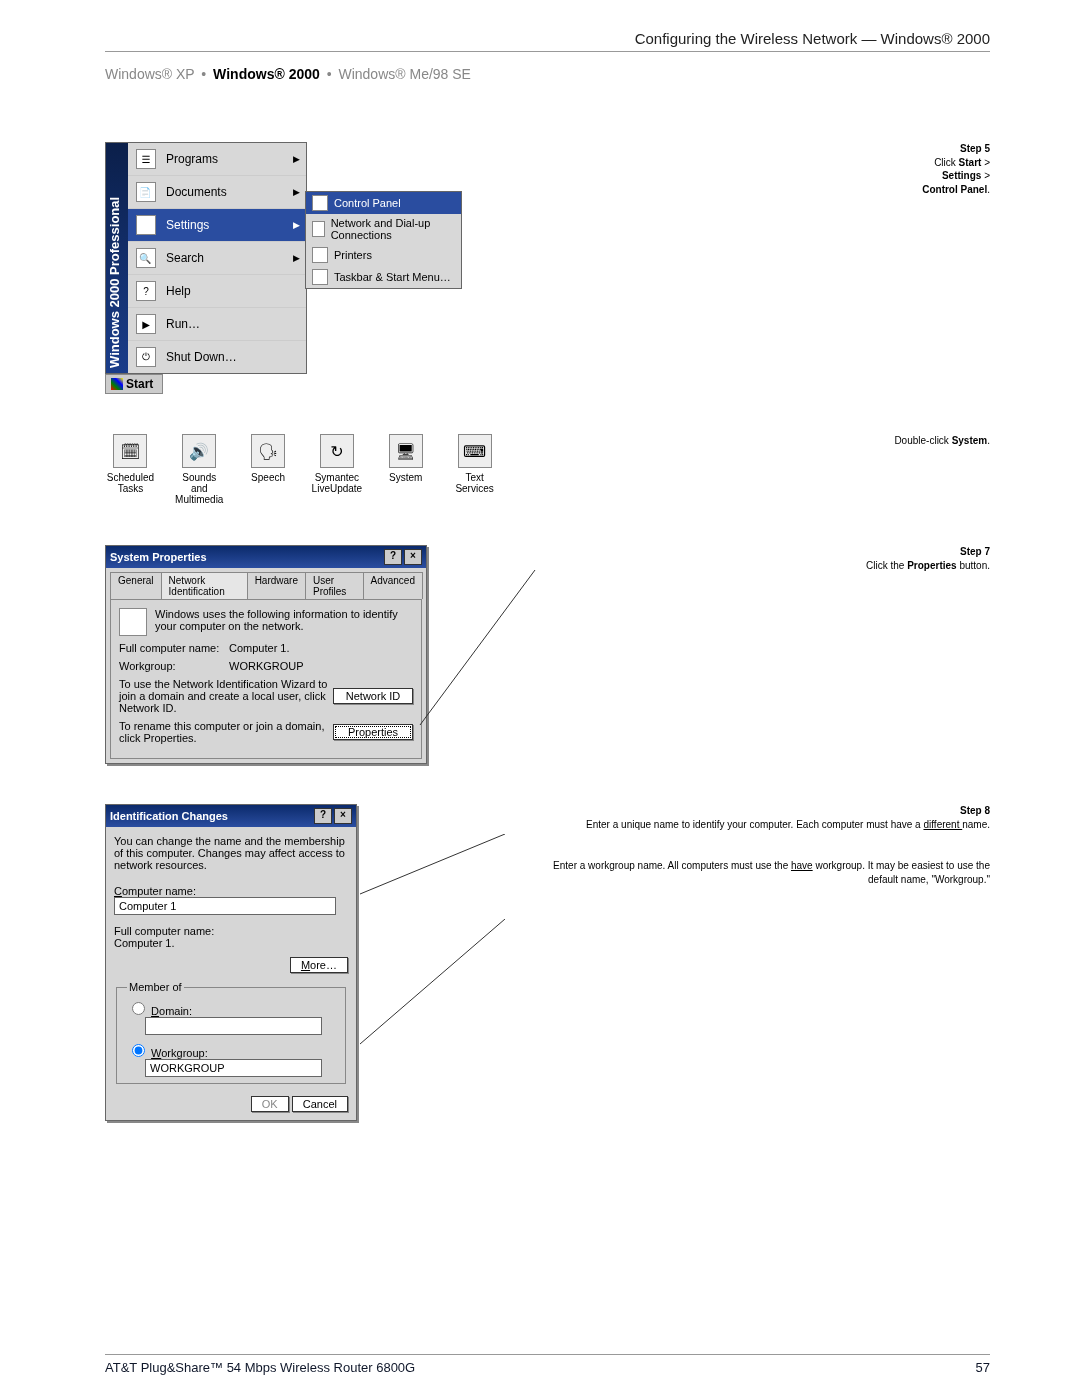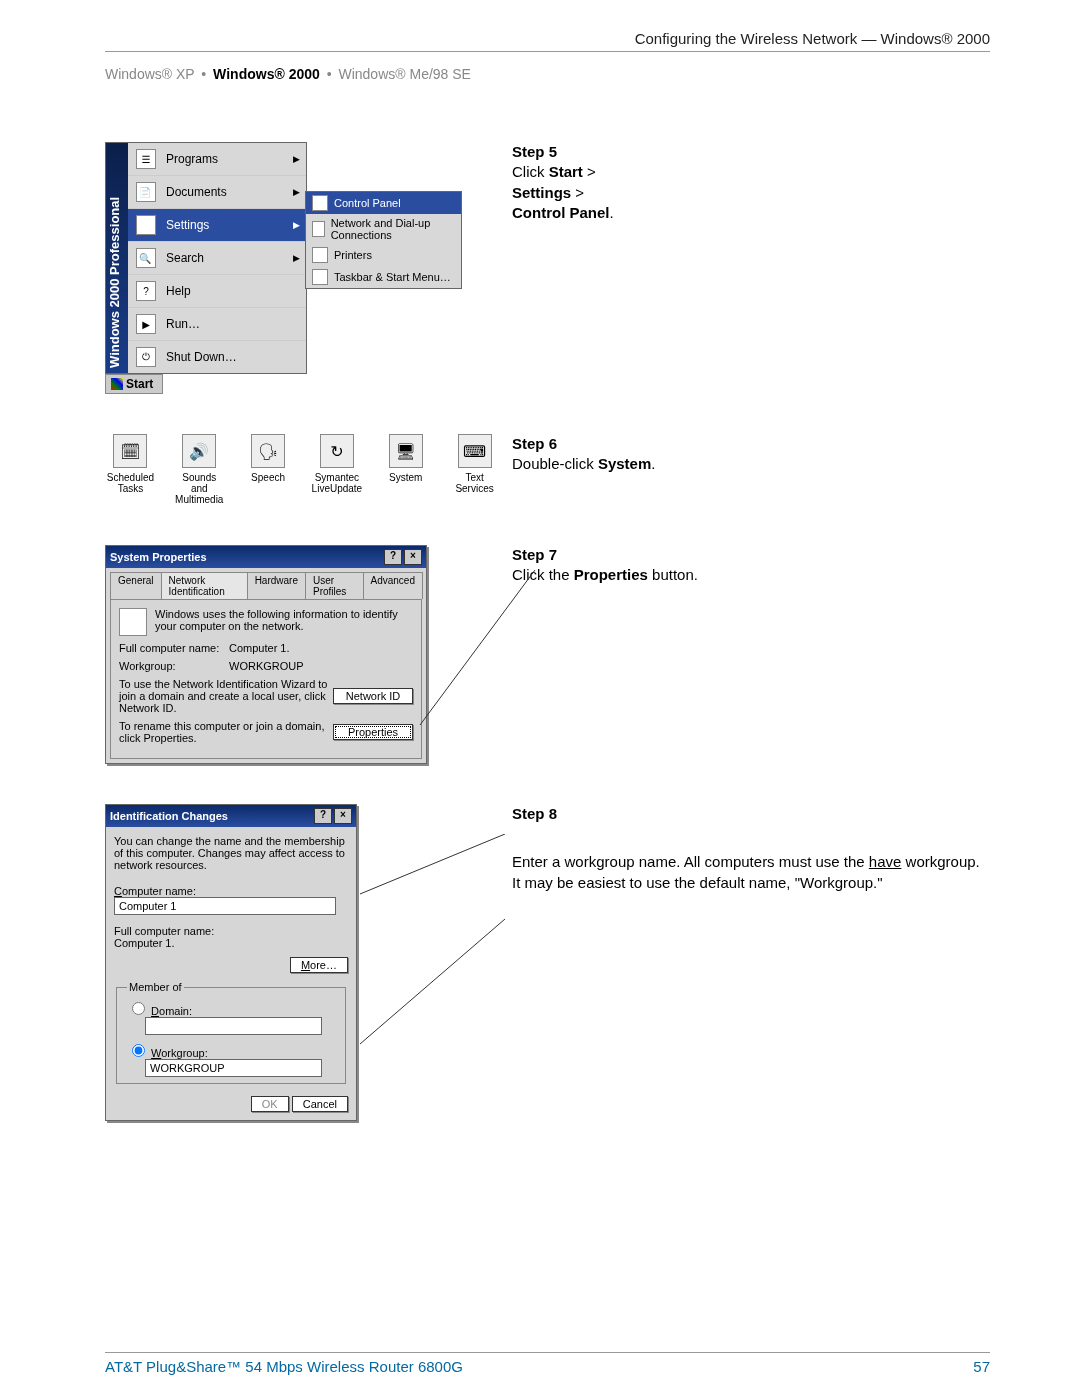--- a/index.html
+++ b/index.html
@@ -34,21 +34,21 @@
     border-top: 1px solid #999;
     margin: 4px 0 14px 0;
   }
 
   .step-row {
     display: flex;
     align-items: flex-start;
     margin-bottom: 40px;
   }
   .left-col { width: 395px; flex: 0 0 395px; }
-  .right-col { margin-left: 12px; font-size: 15px; line-height: 1.35; flex:1; }
+  .right-col { margin-left: 24px; font-size: 10px; line-height: 1.35; flex:1;text-align:right; }
   .step-label { font-weight: bold; }
 
   
   .startmenu-wrap { position: relative; width:360px; }
   .startmenu {
     width: 200px;
     background: #d8d8d8;
     border: 1px solid #666;
     font-size: 12px;
   }
@@ -161,22 +161,22 @@
     width:95%;
     box-sizing:border-box;
   }
   fieldset.memberof{border:1px solid #888;padding:6px 10px;margin-top:8px;}
   fieldset.memberof legend{font-size:11px;}
 
   .footer {
     position:absolute;
     left:105px; right:90px; bottom:22px;
     display:flex; justify-content:space-between;
-    font-size:15px;
-    color:#0369a1;
+    font-size:13px;
+    color:#0f172a;
   }
   .footer .line {
     position:absolute; left:0; right:0; top:-6px;
     border-top:1px solid #999;
   }
   .u { text-decoration: underline; }
 
   
   .arrow-svg { position:absolute; pointer-events:none; }
 </style>
@@ -273,21 +273,20 @@
       <div class="cp-icons">
         <div class="ci"><div class="glyph">🗓</div><span>Scheduled Tasks</span></div>
         <div class="ci"><div class="glyph">🔊</div><span>Sounds and Multimedia</span></div>
         <div class="ci"><div class="glyph">🗣</div><span>Speech</span></div>
         <div class="ci"><div class="glyph">↻</div><span>Symantec LiveUpdate</span></div>
         <div class="ci"><div class="glyph">🖥</div><span>System</span></div>
         <div class="ci"><div class="glyph">⌨</div><span>Text Services</span></div>
       </div>
     </div>
     <div class="right-col">
-      <div class="step-label">Step 6</div>
       <div>
         <span>Double-click </span><b>System</b><span>.</span>
       </div>
     </div>
   </div>
 
   <div class="step-row" style="position:relative;">
     <div class="left-col">
       <div class="win">
         <div class="titlebar">
@@ -363,20 +362,23 @@
           </fieldset>
           <div style="text-align:right;margin-top:12px;">
             <button class="btn-std btn-disabled">OK</button>
             <button class="btn-std">Cancel</button>
           </div>
         </div>
       </div>
     </div>
     <div class="right-col">
       <div class="step-label">Step 8</div>
+      <div>
+        <span>Enter a unique name to identify your computer. Each computer must have a </span><span class="u">different </span><span>name.</span>
+      </div>
       <div style="height:28px;"></div>
       <div>
         <span>Enter a workgroup name. All computers must use the </span><span class="u">have</span><span> workgroup. It may be easiest to use the default name, "Workgroup."</span>
       </div>
     </div>
     <svg class="arrow-svg" style="left:250px;top:30px;width:160px;height:70px;">
         <line x1="150" y1="0" x2="5" y2="60" stroke="#333" stroke-width="1"></line>
       </svg>
     <svg class="arrow-svg" style="left:250px;top:115px;width:160px;height:130px;">
         <line x1="150" y1="0" x2="5" y2="125" stroke="#333" stroke-width="1"></line>

